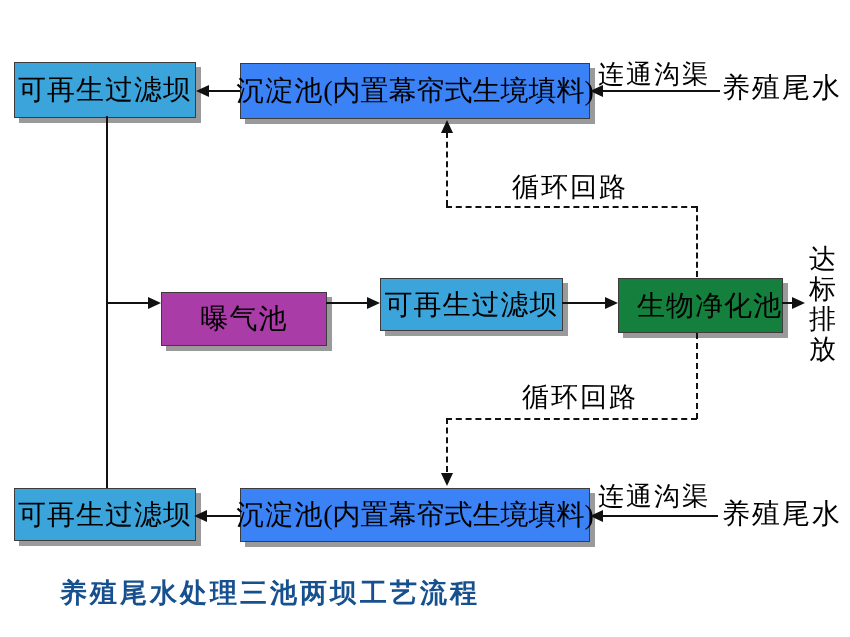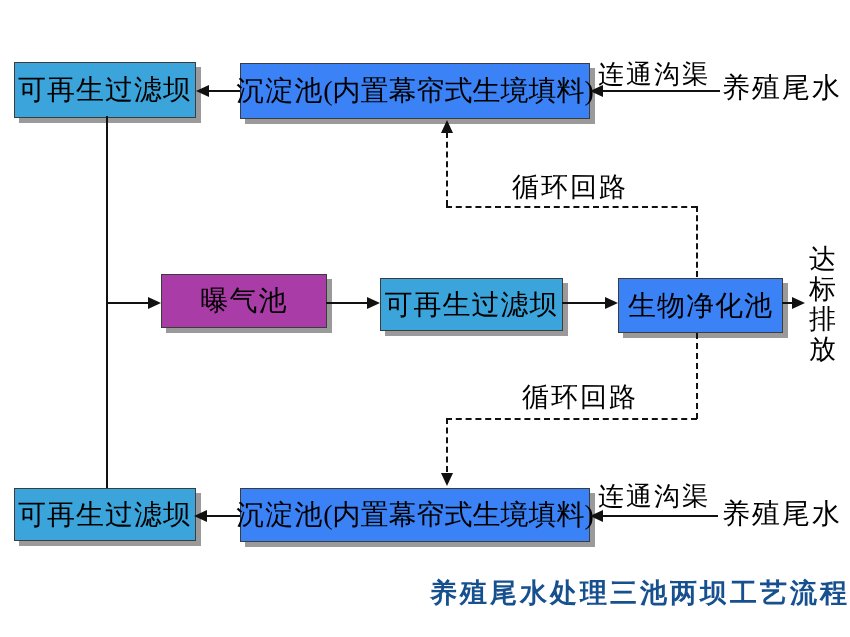--- a/index.html
+++ b/index.html
@@ -12,25 +12,25 @@
   
   .node {
     position:absolute; display:flex; align-items:center; justify-content:center;
     border:1px solid #3c3c3c; box-shadow:5px 5px 0 #9a9a9a;
     font-size:28px; letter-spacing:1px; white-space:nowrap;
   }
   .node .sub { font-size:28px; letter-spacing:0; }
   .c-blue   { background:#3BA4DB; }
   .c-yellow { background:#3b82f6; }
   .c-purple { background:#A93CA6; }
-  .c-green  { background:#3b82f6; }
+  .c-green  { background:#15803d;justify-content:flex-end; }
 
   #box-fd-top  { left:14px;  top:62px;  width:180px; height:54px; }
   #box-sed-top { left:240px; top:63px;  width:348px; height:54px; }
-  #box-aer     { left:161px; top:274px; width:164px; height:52px; }
+  #box-aer     { left:161px; top:292px; width:164px; height:52px; }
   #box-fd-mid  { left:380px; top:278px; width:181px; height:51px; }
   #box-bio     { left:618px; top:278px; width:163px; height:53px; }
   #box-fd-bot  { left:14px;  top:488px; width:180px; height:51px; }
   #box-sed-bot { left:240px; top:488px; width:348px; height:52px; }
 
   
   .hline { position:absolute; height:0; border-top:2px solid #111; }
   .vline { position:absolute; width:0;  border-left:2px solid #111; }
   .hdash { position:absolute; height:0; border-top:2px dashed #111; }
   .vdash { position:absolute; width:0;  border-left:2px dashed #111; }
@@ -56,21 +56,21 @@
   #lbl-loop-top  { left:512px; top:169px; font-size:27px; }
   #lbl-loop-bot  { left:522px; top:379px; font-size:27px; }
   #lbl-ditch-bot { left:598px; top:479px; }
   #lbl-tail-bot  { left:722px; top:495px; font-size:28px; }
   #lbl-discharge {
     left:804px; top:244px; width:32px; font-size:27px; line-height:30px;
     letter-spacing:0; white-space:normal; word-break:break-all; text-align:right;
   }
 
   .caption {
-    position:absolute; left:0; top:575px; width:850px; text-align:right;
+    position:absolute; left:0; top:575px; width:850px; text-align:left;
     font-family:"Liberation Sans","DejaVu Sans",sans-serif;
     font-weight:bold; font-size:27px; letter-spacing:3px; color:#17508F;
     text-indent:60px;
   }
 </style>
 </head>
 <body>
 
 <div class="stage">
 

